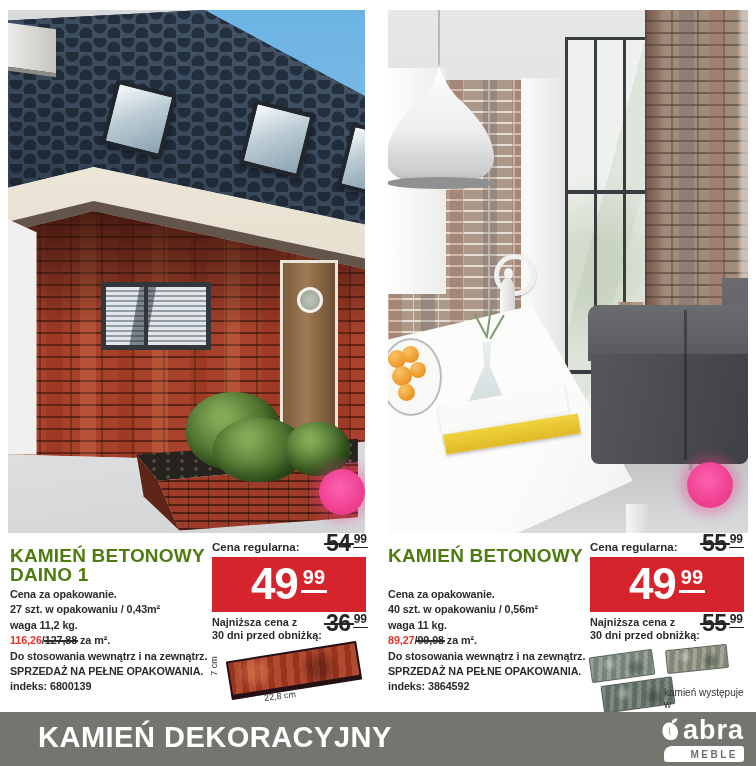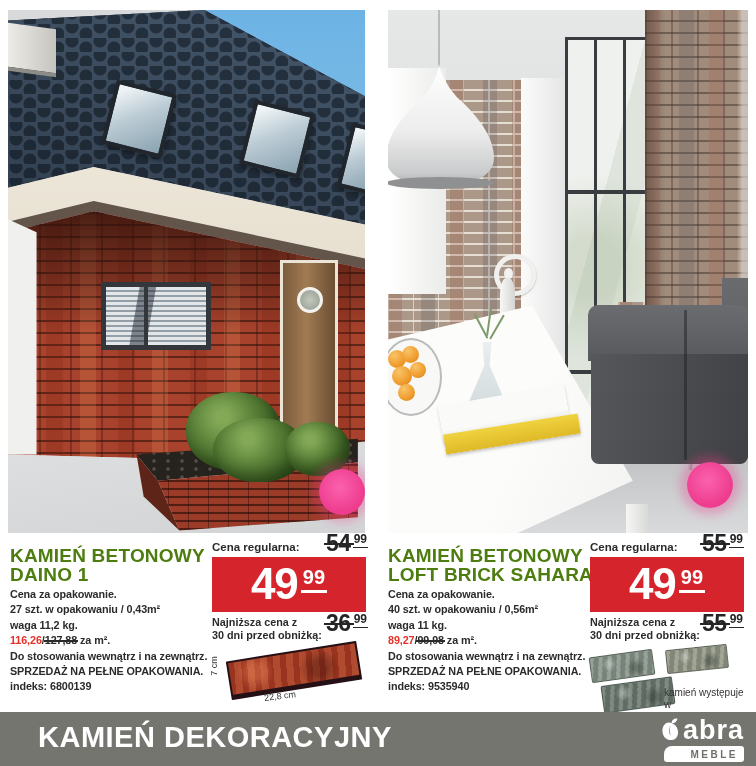--- a/index.html
+++ b/index.html
@@ -321,30 +321,29 @@
     <div class="thumb-area">
       <div class="brick-thumb"></div>
       <div class="dim-h">7 cm</div>
       <div class="dim-w">22,8 cm</div>
     </div>
   </div>
 
   <div class="info info-right">
     <div class="p-title">
       <div>KAMIEŃ BETONOWY</div>
-      <div>LOFT BRICK SAHARA</div>
     </div>
     <div class="p-specs">
       <div>Cena za opakowanie.</div>
       <div>40 szt. w opakowaniu / 0,56m²</div>
       <div>waga 11 kg.</div>
       <div><span class="red-txt">89,27</span><span>/</span><span class="old-m2">99,98</span><span> za m².</span></div>
       <div>Do stosowania wewnątrz i na zewnątrz.</div>
       <div>SPRZEDAŻ NA PEŁNE OPAKOWANIA.</div>
-      <div>indeks: 9535940</div>
+      <div>indeks: 3864592</div>
     </div>
     <div class="reg-label">Cena regularna:</div>
     <div class="reg-price cut-price"><span class="zl">55</span><span class="gr">99</span></div>
     <div class="promo-box">
       <div class="promo-price"><span>49</span><span class="gr">99</span></div>
     </div>
     <div class="low-label">
       <div>Najniższa cena z</div>
       <div>30 dni przed obniżką:</div>
     </div>

